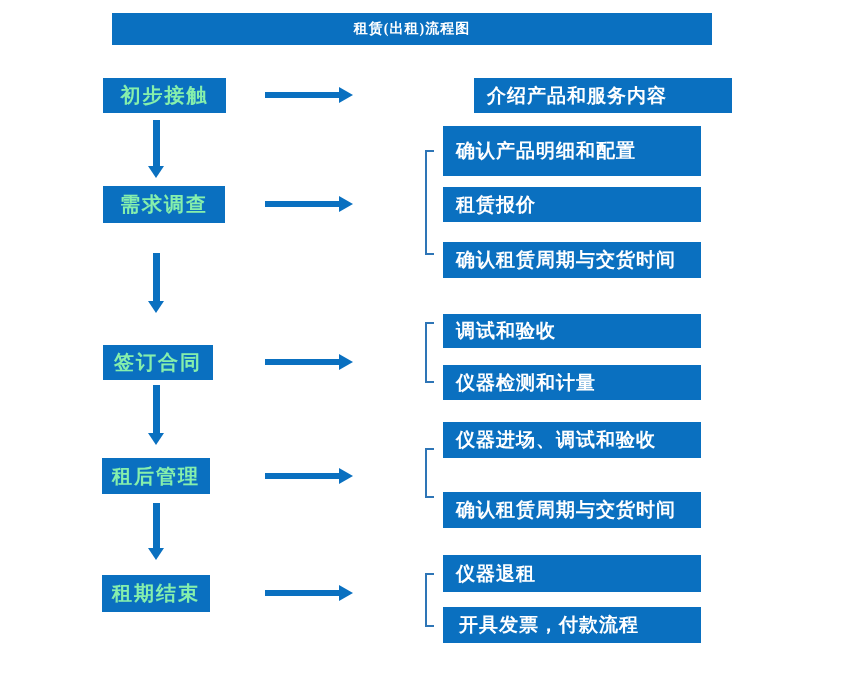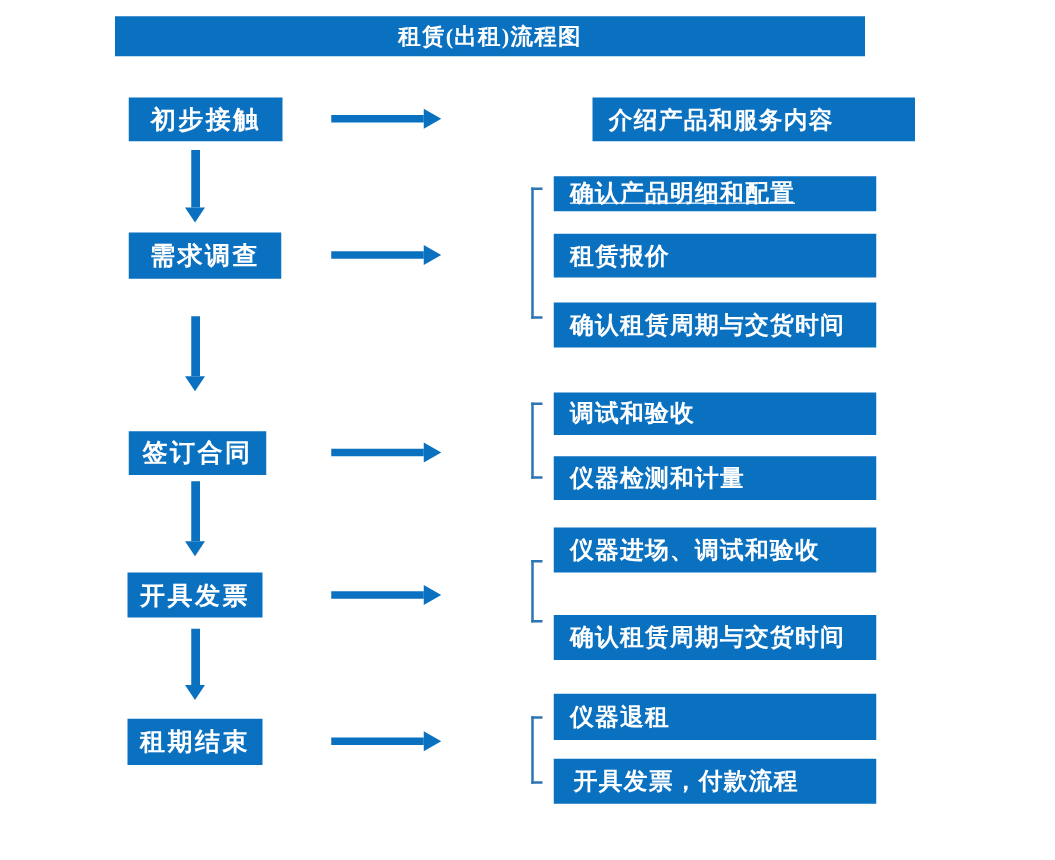--- a/index.html
+++ b/index.html
@@ -10,35 +10,35 @@
   }
   .canvas {
     position: relative;
     width: 844px;
     height: 688px;
     background: #ffffff;
     overflow: hidden;
   }
   .title-bar {
     position: absolute;
-    left: 92px; top: 13px;
+    left: 112px; top: 13px;
     width: 600px; height: 32px;
     background: var(--primary-blue, #0A70C0);
     color: #ffffff;
-    font-size: 18px;
+    font-size: 14px;
     font-weight: bold;
     display: flex;
     align-items: center;
     justify-content: center;
     letter-spacing: 1px;
   }
   .stage {
     position: absolute;
     background: var(--primary-blue, #0A70C0);
-    color: #ffffff;
+    color: #86efac;
     font-size: 20px;
     font-weight: bold;
     display: flex;
     align-items: center;
     justify-content: center;
     letter-spacing: 2px;
     box-sizing: border-box;
   }
   .detail {
     position: absolute;
@@ -105,42 +105,42 @@
 </head>
 <body>
 
 <div class="canvas">
 
   <div class="title-bar">租赁(出租)流程图</div>
 
   <div class="stage" style="left:103px; top:78px;  width:123px; height:35px;">初步接触</div>
   <div class="stage" style="left:103px; top:186px; width:122px; height:37px;">需求调查</div>
   <div class="stage" style="left:103px; top:345px; width:110px; height:35px;">签订合同</div>
-  <div class="stage" style="left:102px; top:458px; width:108px; height:36px;">开具发票</div>
+  <div class="stage" style="left:102px; top:458px; width:108px; height:36px;">租后管理</div>
   <div class="stage" style="left:102px; top:575px; width:108px; height:37px;">租期结束</div>
 
   <div class="v-arrow" style="top:120px; height:46px;"></div>
   <div class="v-arrow" style="top:253px; height:48px;"></div>
   <div class="v-arrow" style="top:385px; height:48px;"></div>
   <div class="v-arrow" style="top:503px; height:45px;"></div>
 
   <div class="h-arrow" style="top:92px;"></div>
   <div class="h-arrow" style="top:201px;"></div>
   <div class="h-arrow" style="top:359px;"></div>
   <div class="h-arrow" style="top:473px;"></div>
   <div class="h-arrow" style="top:590px;"></div>
 
   <div class="bracket" style="top:150px; height:105px;"></div>
   <div class="bracket" style="top:322px; height:61px;"></div>
   <div class="bracket" style="top:448px; height:50px;"></div>
   <div class="bracket" style="top:573px; height:54px;"></div>
 
   <div class="detail" style="top:78px;  height:35px;margin-left:31px;">介绍产品和服务内容</div>
 
-  <div class="detail" style="top:141px; height:28px;text-decoration:underline;">确认产品明细和配置</div>
+  <div class="detail" style="top:126px; height:50px;">确认产品明细和配置</div>
   <div class="detail" style="top:187px; height:35px;">租赁报价</div>
   <div class="detail" style="top:242px; height:36px;">确认租赁周期与交货时间</div>
 
   <div class="detail" style="top:314px; height:34px;">调试和验收</div>
   <div class="detail" style="top:365px; height:35px;">仪器检测和计量</div>
 
   <div class="detail" style="top:422px; height:36px;">仪器进场、调试和验收</div>
   <div class="detail" style="top:492px; height:36px;">确认租赁周期与交货时间</div>
 
   <div class="detail" style="top:555px; height:37px;">仪器退租</div>

